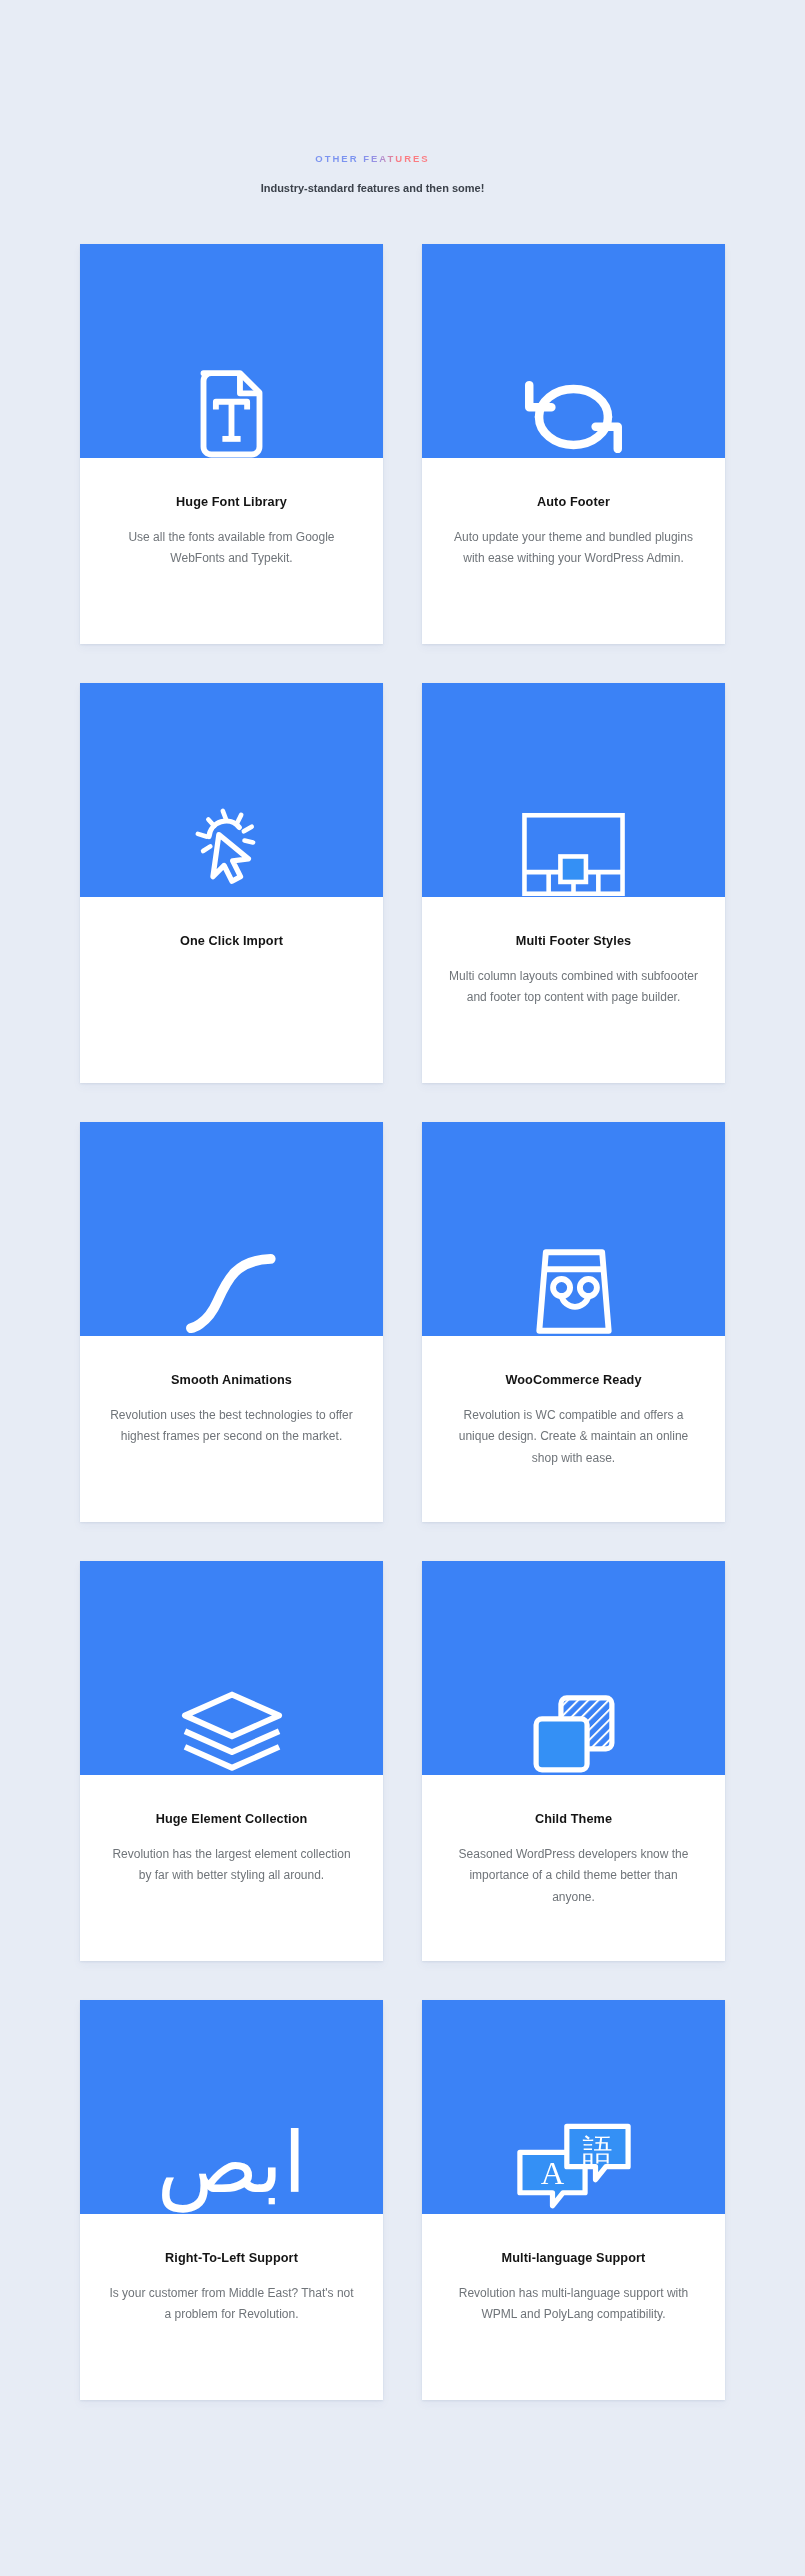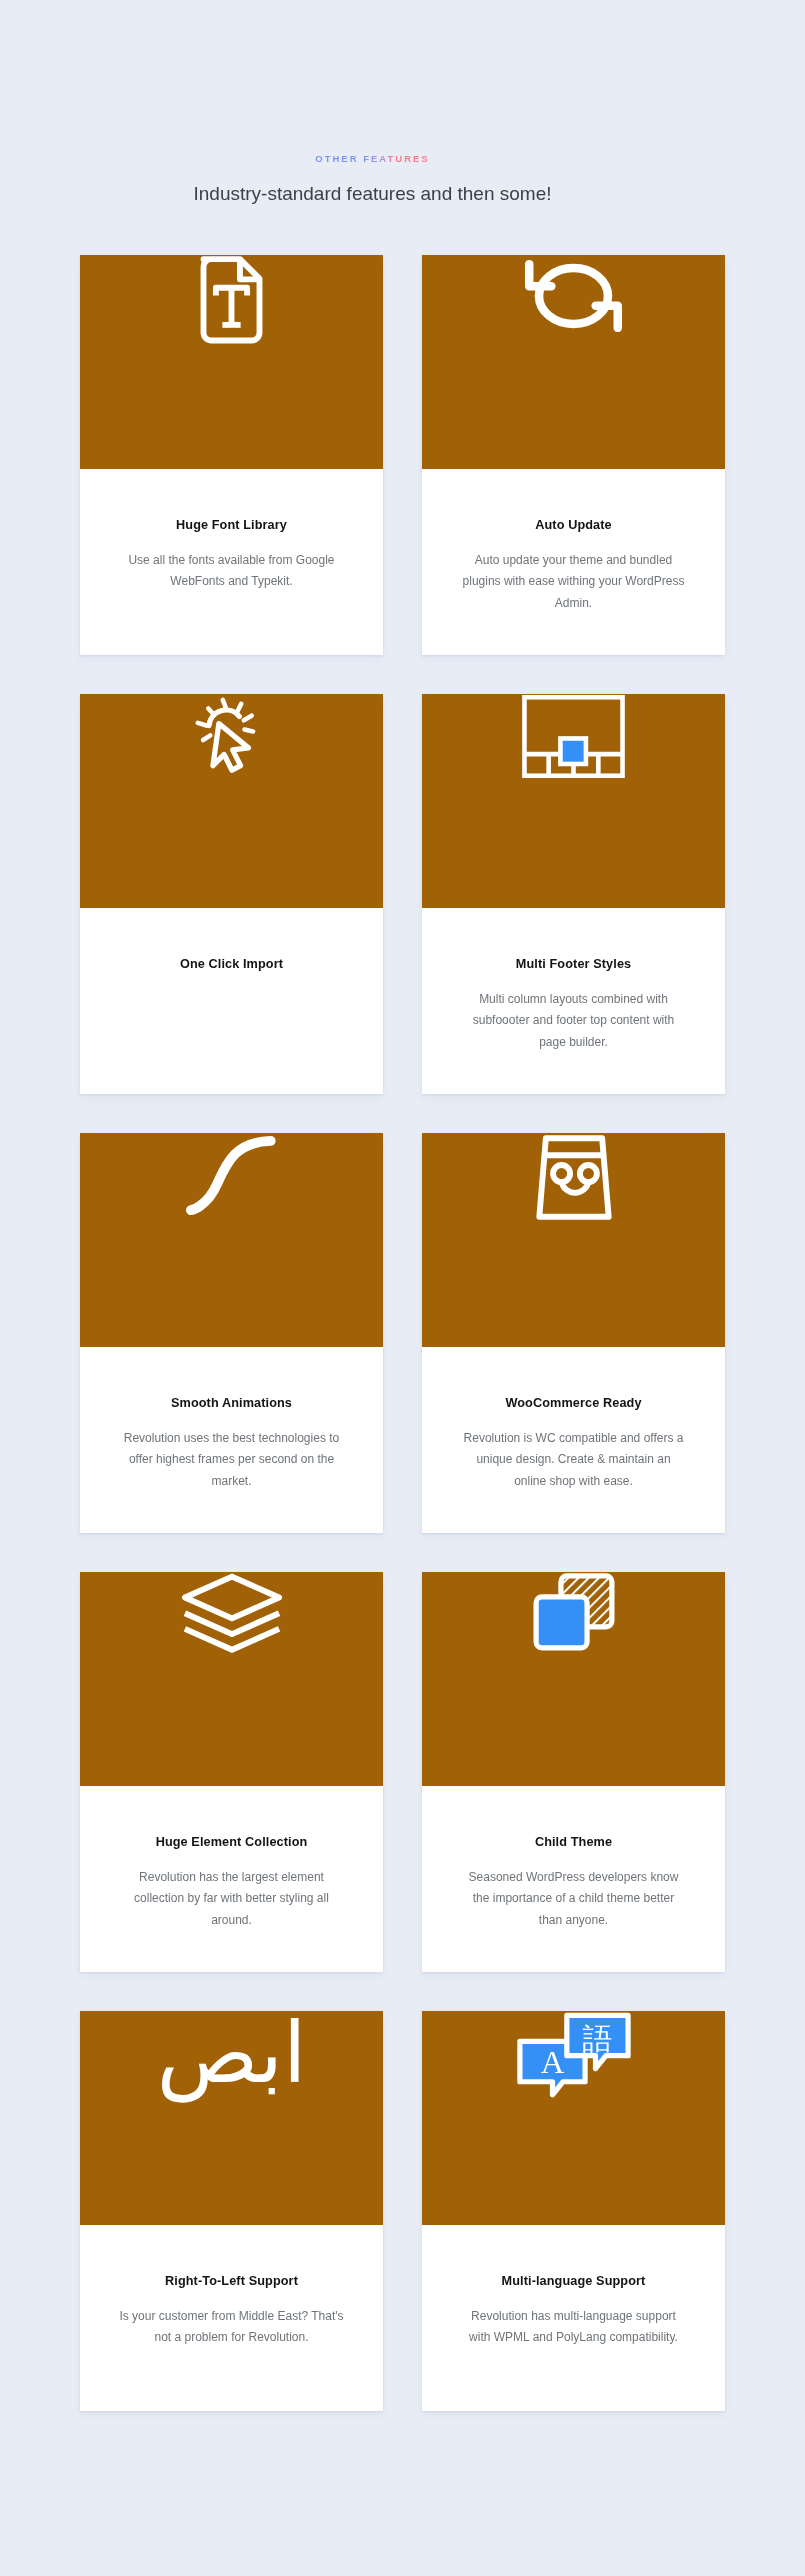--- a/index.html
+++ b/index.html
@@ -25,24 +25,24 @@
     line-height:1;
     display:inline-block;
     background-image:linear-gradient(90deg,#7b93f0 0%,#7b93f0 38%,#9e90e0 55%,#fb7c82 72%,#fb7c82 100%);
     -webkit-background-clip:text;
     background-clip:text;
     color:transparent;
     -webkit-text-fill-color:transparent;
   }
   .subtitle {
     margin-top:17px;
-    font-size:19px;
+    font-size:11px;
     line-height:1.35;
     color:#3b414a;
-    font-weight:400;
+    font-weight:700;
   }
 
   
   .grid {
     width:805px;
     padding:0 80px;
     margin-top:48px;
     display:grid;
     grid-template-columns:303px 303px;
     column-gap:39px;
@@ -52,32 +52,31 @@
     width:303px;
     height:400px;
     background:#ffffff;
     box-shadow:0 0.7px 2px rgba(52,80,130,0.10), 0 3.9px 9.2px rgba(52,80,130,0.045);
     overflow:hidden;
     display:flex;
     flex-direction:column;
   }
   .card-media {
     height:214px;
-    background:#a16207;
+    background:#3b82f6;
     display:flex;
-    align-items:flex-start;
+    align-items:flex-end;
     justify-content:center;
     flex:none;
   }
   .card-media svg { display:block; }
   .card-body {
     flex:1;
-    padding:37px 38px 0;
+    padding:37px 25px 0;
     text-align:center;
-    margin-top:12px;
   }
   .card-title {
     font-size:12.7px;
     font-weight:bold;
     color:#141414;
     letter-spacing:0.1px;
     line-height:1.2;
   }
   .card-desc {
     margin-top:17px;
@@ -132,21 +131,21 @@
         <span>
           <svg width="105" height="82" viewBox="0 0 160 126" fill="none">
             <path d="M27 63a53 43 0 0 1 106 0" stroke="#fff" stroke-width="13" stroke-linecap="round"></path>
             <path d="M133 63a53 43 0 0 1-106 0" stroke="#fff" stroke-width="13" stroke-linecap="round"></path>
             <path d="M12 14v34h34" stroke="#fff" stroke-width="13" stroke-linecap="round" stroke-linejoin="round"></path>
             <path d="M148 112V78h-34" stroke="#fff" stroke-width="13" stroke-linecap="round" stroke-linejoin="round"></path>
           </svg>
         </span>
       </div>
       <div class="card-body">
-        <div class="card-title">Auto Update</div>
+        <div class="card-title">Auto Footer</div>
         <div class="card-desc">Auto update your theme and bundled plugins with ease withing your WordPress Admin.</div>
       </div>
     </div>
 
     <div class="card">
       <div class="card-media">
         <span>
           <svg width="92" height="92" viewBox="0 0 140 140" fill="none">
             <path d="M35 48a26 26 0 0 1 46-14" stroke="#fff" stroke-width="8" stroke-linecap="round"></path>
             <path d="M56 9l5 13M84 15l-6 12M100 33l-12 7M102 57l-13-3M34 22l9 10M18 44l13 4M26 70l11-7" stroke="#fff" stroke-width="7" stroke-linecap="round"></path>

